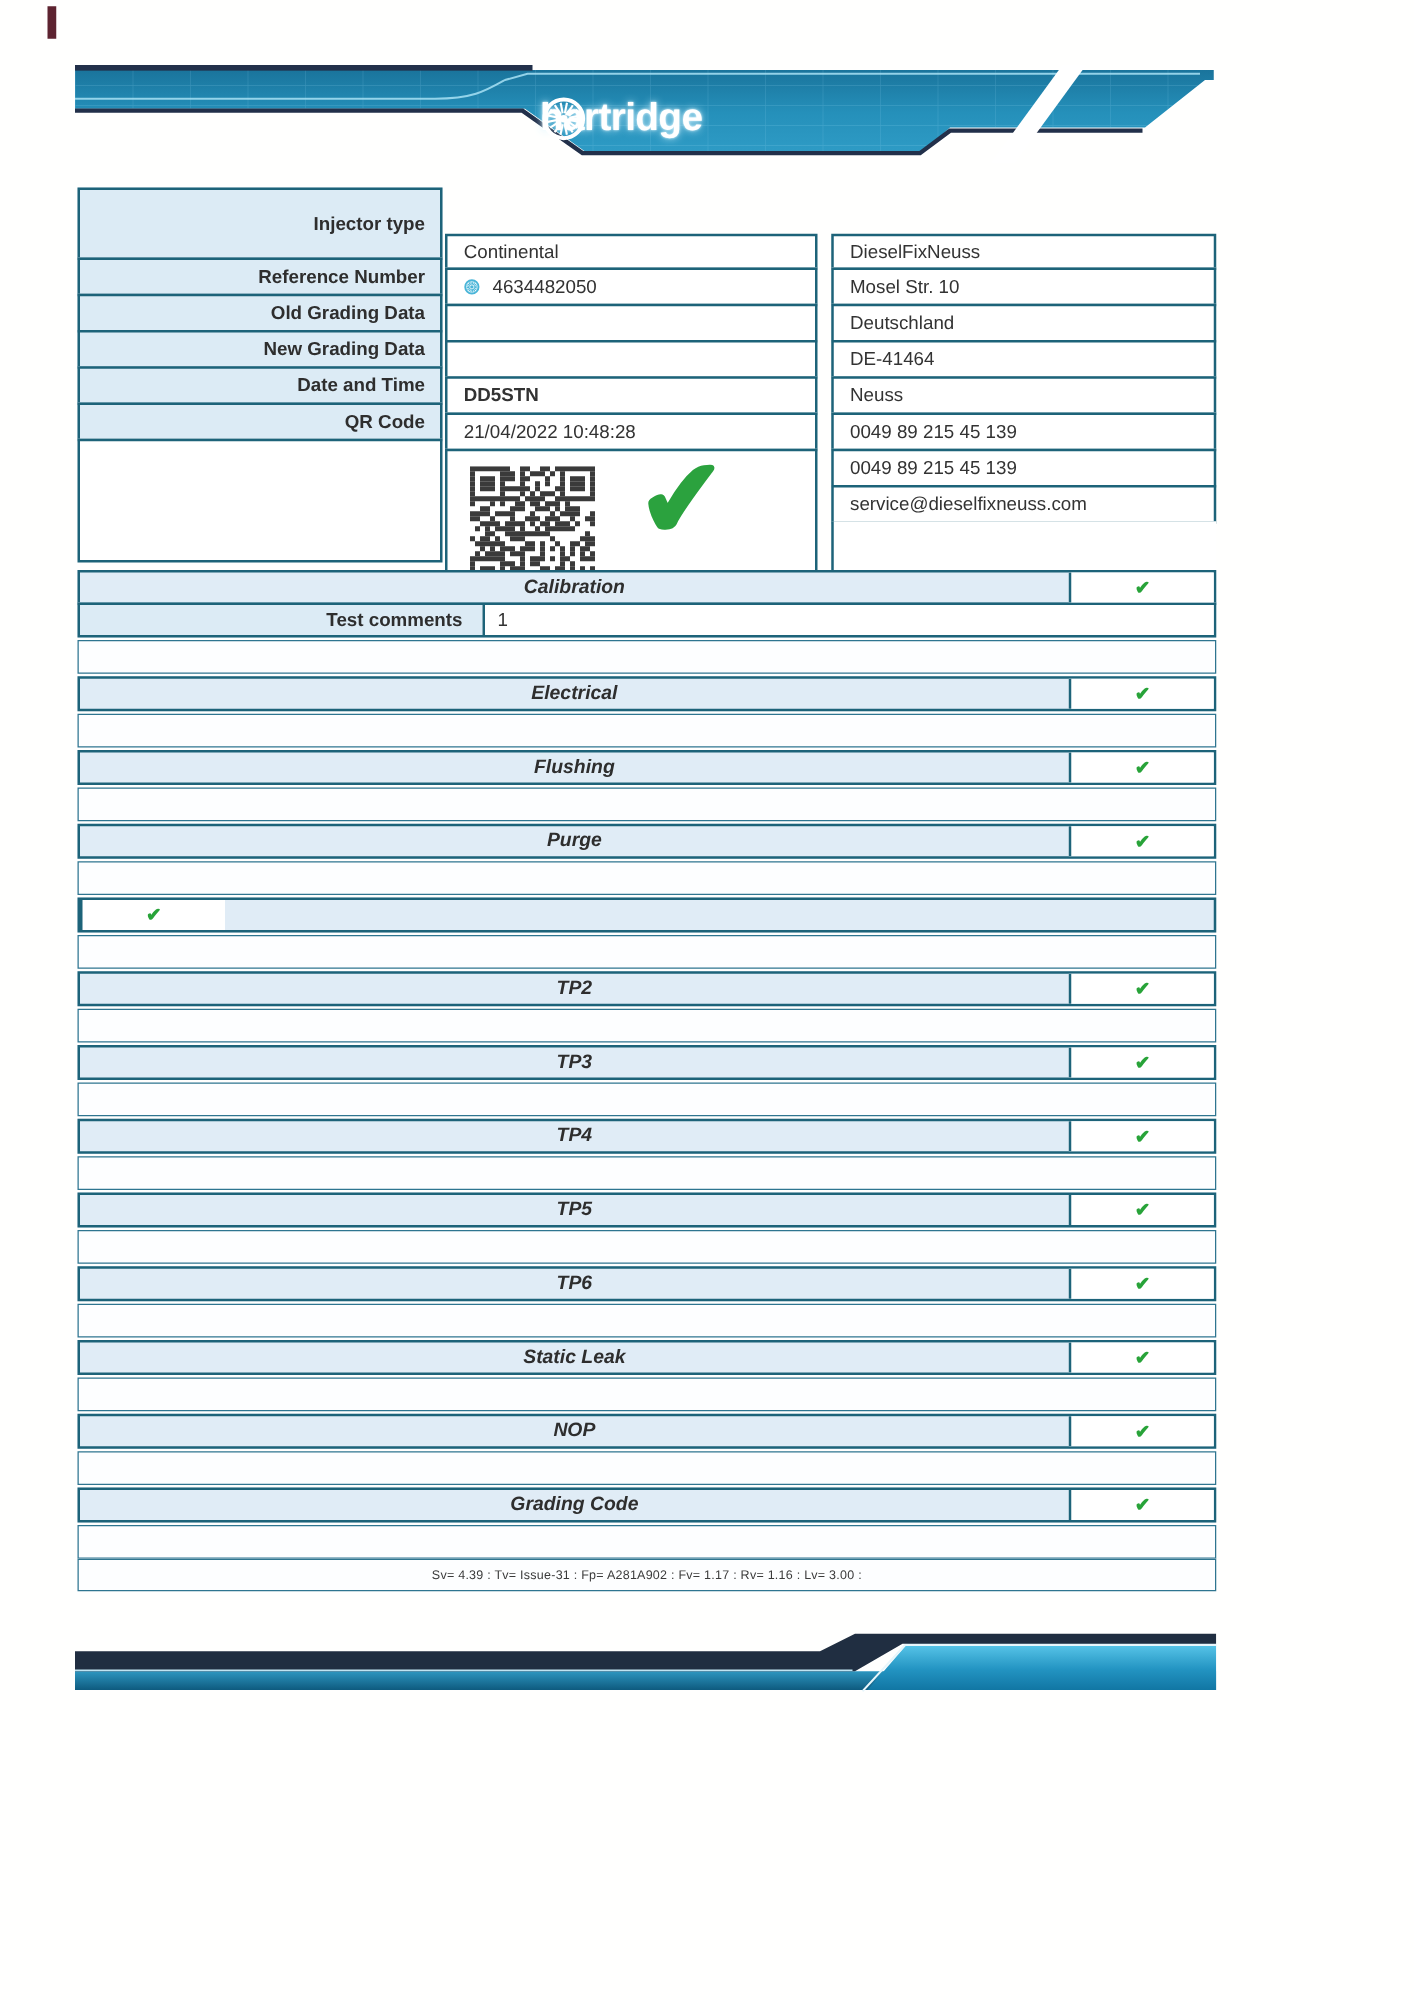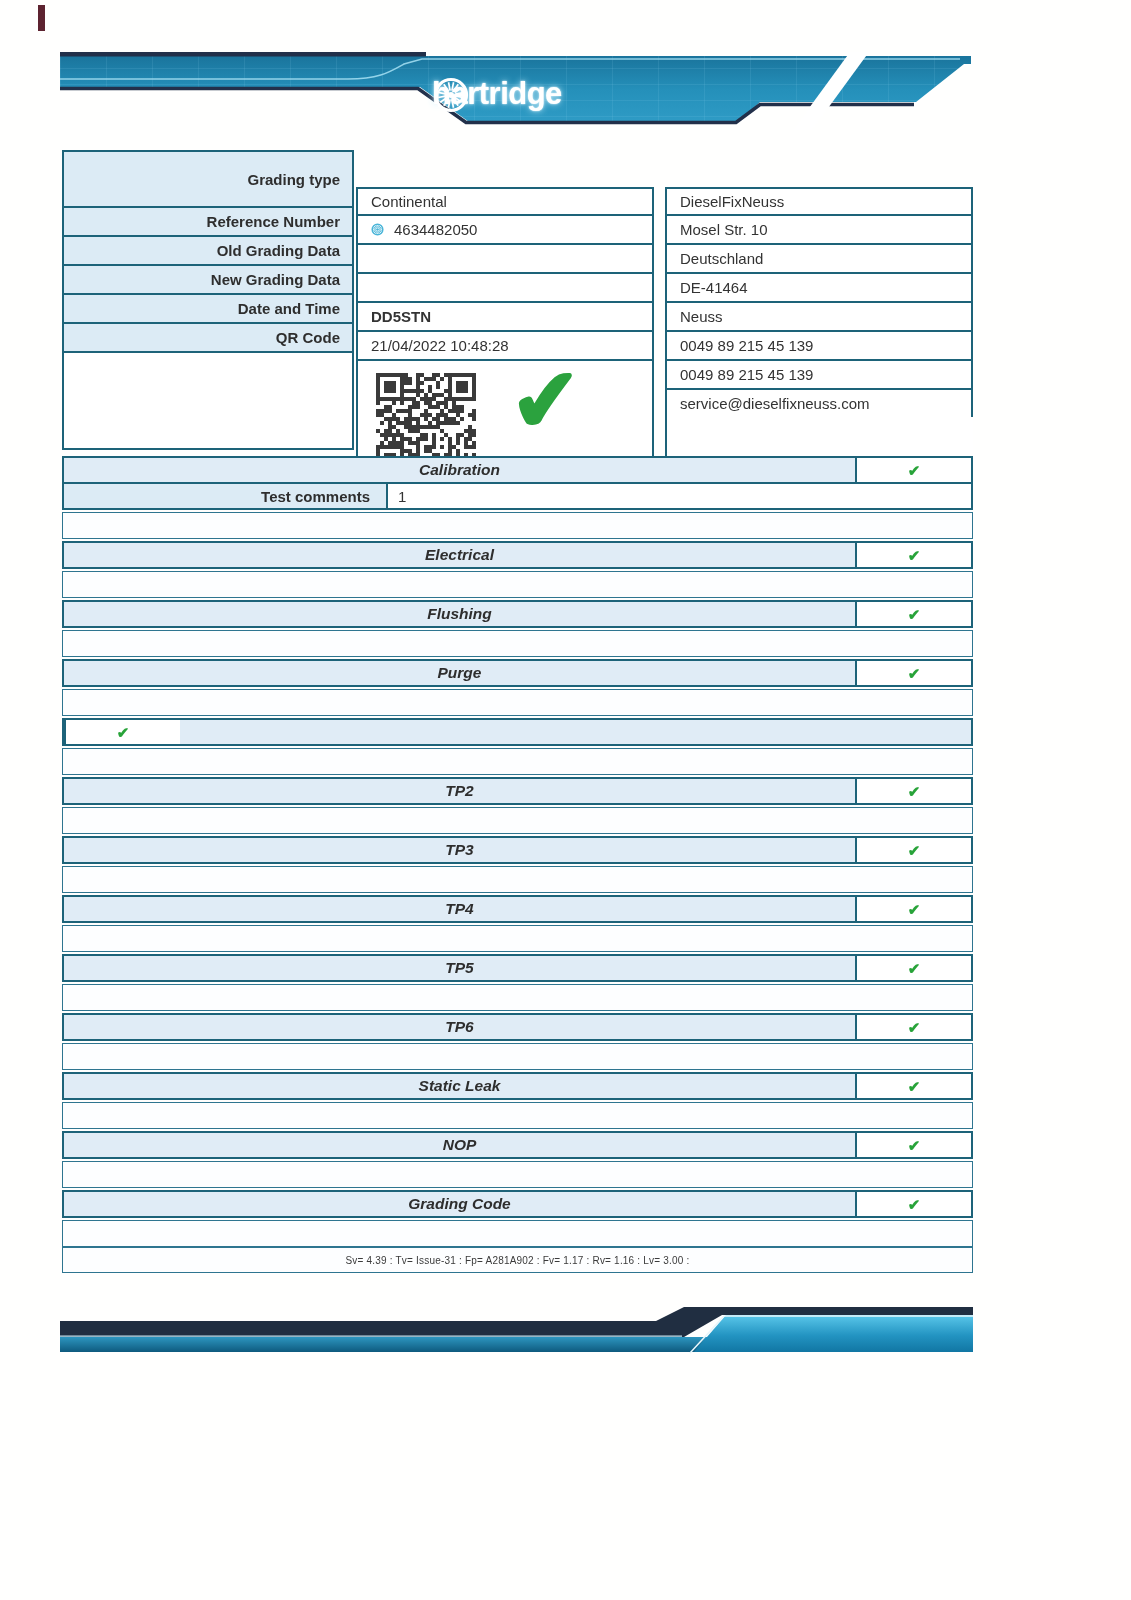--- a/index.html
+++ b/index.html
@@ -108,21 +108,21 @@
               <line x1="23.416709109311046" y1="18.138210789271046" x2="31.75938187134302" y2="16.510386724560803"></line>
             </g>
         </g>
       </svg>
       <span class="logo-text">hartridge</span>
     </div>
   </header>
 
   <section>
     <div class="col col-labels">
-      <div class="itc lab h58">Grading type</div>
+      <div class="itc lab h58">Injector type</div>
       <div class="itc lab h31">Reference Number</div>
       <div class="itc lab h31">Old Grading Data</div>
       <div class="itc lab h31">New Grading Data</div>
       <div class="itc lab h31">Date and Time</div>
       <div class="itc lab h31">QR Code</div>
       <div class="itc blank h99"></div>
     </div>
 
     <div class="col col-middle">
       <div class="itc val h29">Continental</div>

